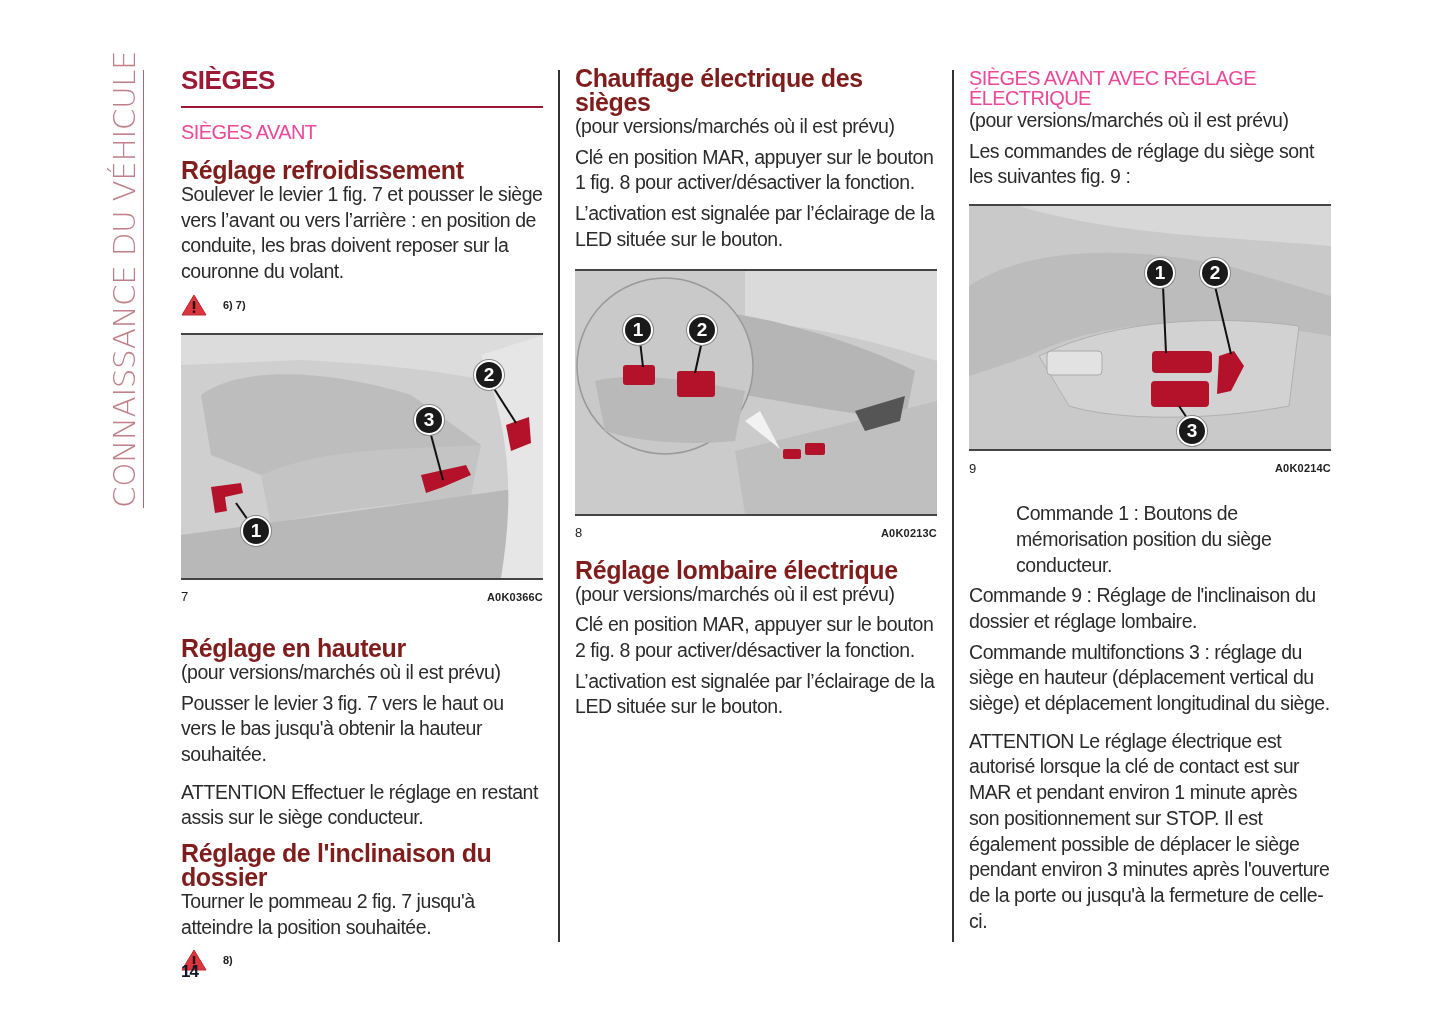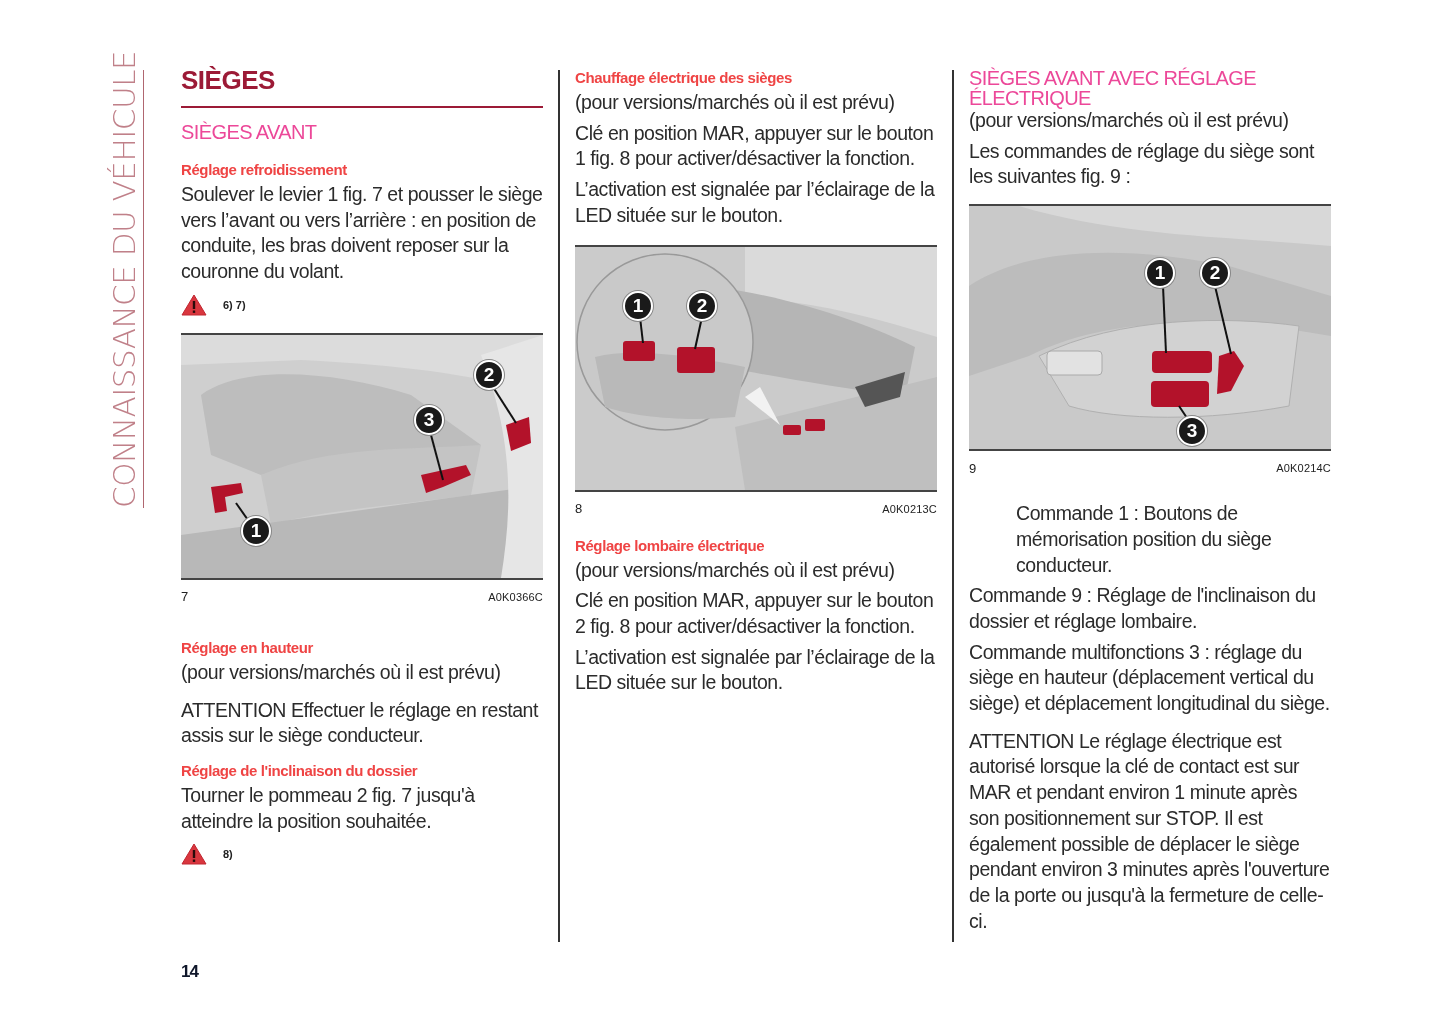--- a/index.html
+++ b/index.html
@@ -32,36 +32,36 @@
       font-family: "Liberation Sans", sans-serif; font-weight: 700;
       font-size: 26px; color: #9c1a36; letter-spacing: -0.5px;
       line-height: 28px; padding-bottom: 12px;
       border-bottom: 2.5px solid #9c1a36;
     }
     .h2 {
       font-weight: 400; font-size: 20px; color: #ec4899; letter-spacing: -0.6px;
       line-height: 20px; margin-top: 14px;
     }
     .h3 {
-      font-weight: 700; font-size: 15px; color: #ef4444; letter-spacing: -0.4px;
+      font-weight: 700; font-size: 25px; color: #7f1d1d; letter-spacing: -0.4px;
       line-height: 24px;
     }
     .p {
       font-size: 19.5px; line-height: 25.7px; color: #2b2b2b; letter-spacing: -0.45px;
     }
     .gap { margin-top: 5px; }
 
     .warn { display: flex; align-items: center; gap: 16px; margin-top: 8px; height: 24px; }
     .warn-icon { width: 26px; height: 22px; }
     .warn-refs { font-weight: 700; font-size: 11px; color: #222; }
 
     .figure { position: relative; border-top: 2px solid #444; border-bottom: 2px solid #444; overflow: hidden; }
     .figcap { display: flex; justify-content: space-between; align-items: center; margin-top: 8px; height: 18px; }
     .fignum { font-size: 13px; color: #222; }
-    .figcode { font-size: 11px; font-weight: 400; color: #222; letter-spacing: 0.2px; }
+    .figcode { font-size: 11px; font-weight: 700; color: #222; letter-spacing: 0.2px; }
 
     .callout {
       position: absolute; width: 30px; height: 30px; border-radius: 50%;
       background: #1a1a1a; color: #fff; font-weight: 700; font-size: 19px;
       display: flex; align-items: center; justify-content: center;
       border: 2px solid #fff; box-shadow: 0 0 0 1px #888;
     }
     .page-num {
       position: absolute; left: 181px; top: 962px;
       font-weight: 700; font-size: 17px; color: #0f172a; letter-spacing: -1px;
@@ -111,20 +111,21 @@
     <div class="callout" style="left:293px; top:25px;">2</div>
     <div class="callout" style="left:233px; top:70px;">3</div>
   </div>
   <div class="figcap">
     <span class="fignum">7</span>
     <span class="figcode">A0K0366C</span>
   </div>
 
   <div class="h3" style="margin-top:30px;">Réglage en hauteur</div>
   <div class="p">(pour versions/marchés où il est prévu)</div>
+  <div class="p gap">Pousser le levier 3 fig. 7 vers le haut ou vers le bas jusqu'à obtenir la hauteur souhaitée.</div>
   <div class="p" style="margin-top:12px;">ATTENTION Effectuer le réglage en restant assis sur le siège conducteur.</div>
 
   <div class="h3" style="margin-top:10px;">Réglage de l'inclinaison du dossier</div>
   <div class="p">Tourner le pommeau 2 fig. 7 jusqu'à atteindre la position souhaitée.</div>
   <div class="warn">
     <svg class="warn-icon" viewBox="0 0 26 22">
       <path d="M13 1 L25 21 L1 21 Z" fill="#d9363e" stroke="#c02630" stroke-width="1" stroke-linejoin="round"></path>
       <rect x="11.8" y="7" width="2.4" height="8" fill="#2a0a0a"></rect>
       <rect x="11.8" y="16.5" width="2.4" height="2.4" fill="#2a0a0a"></rect>
     </svg>

